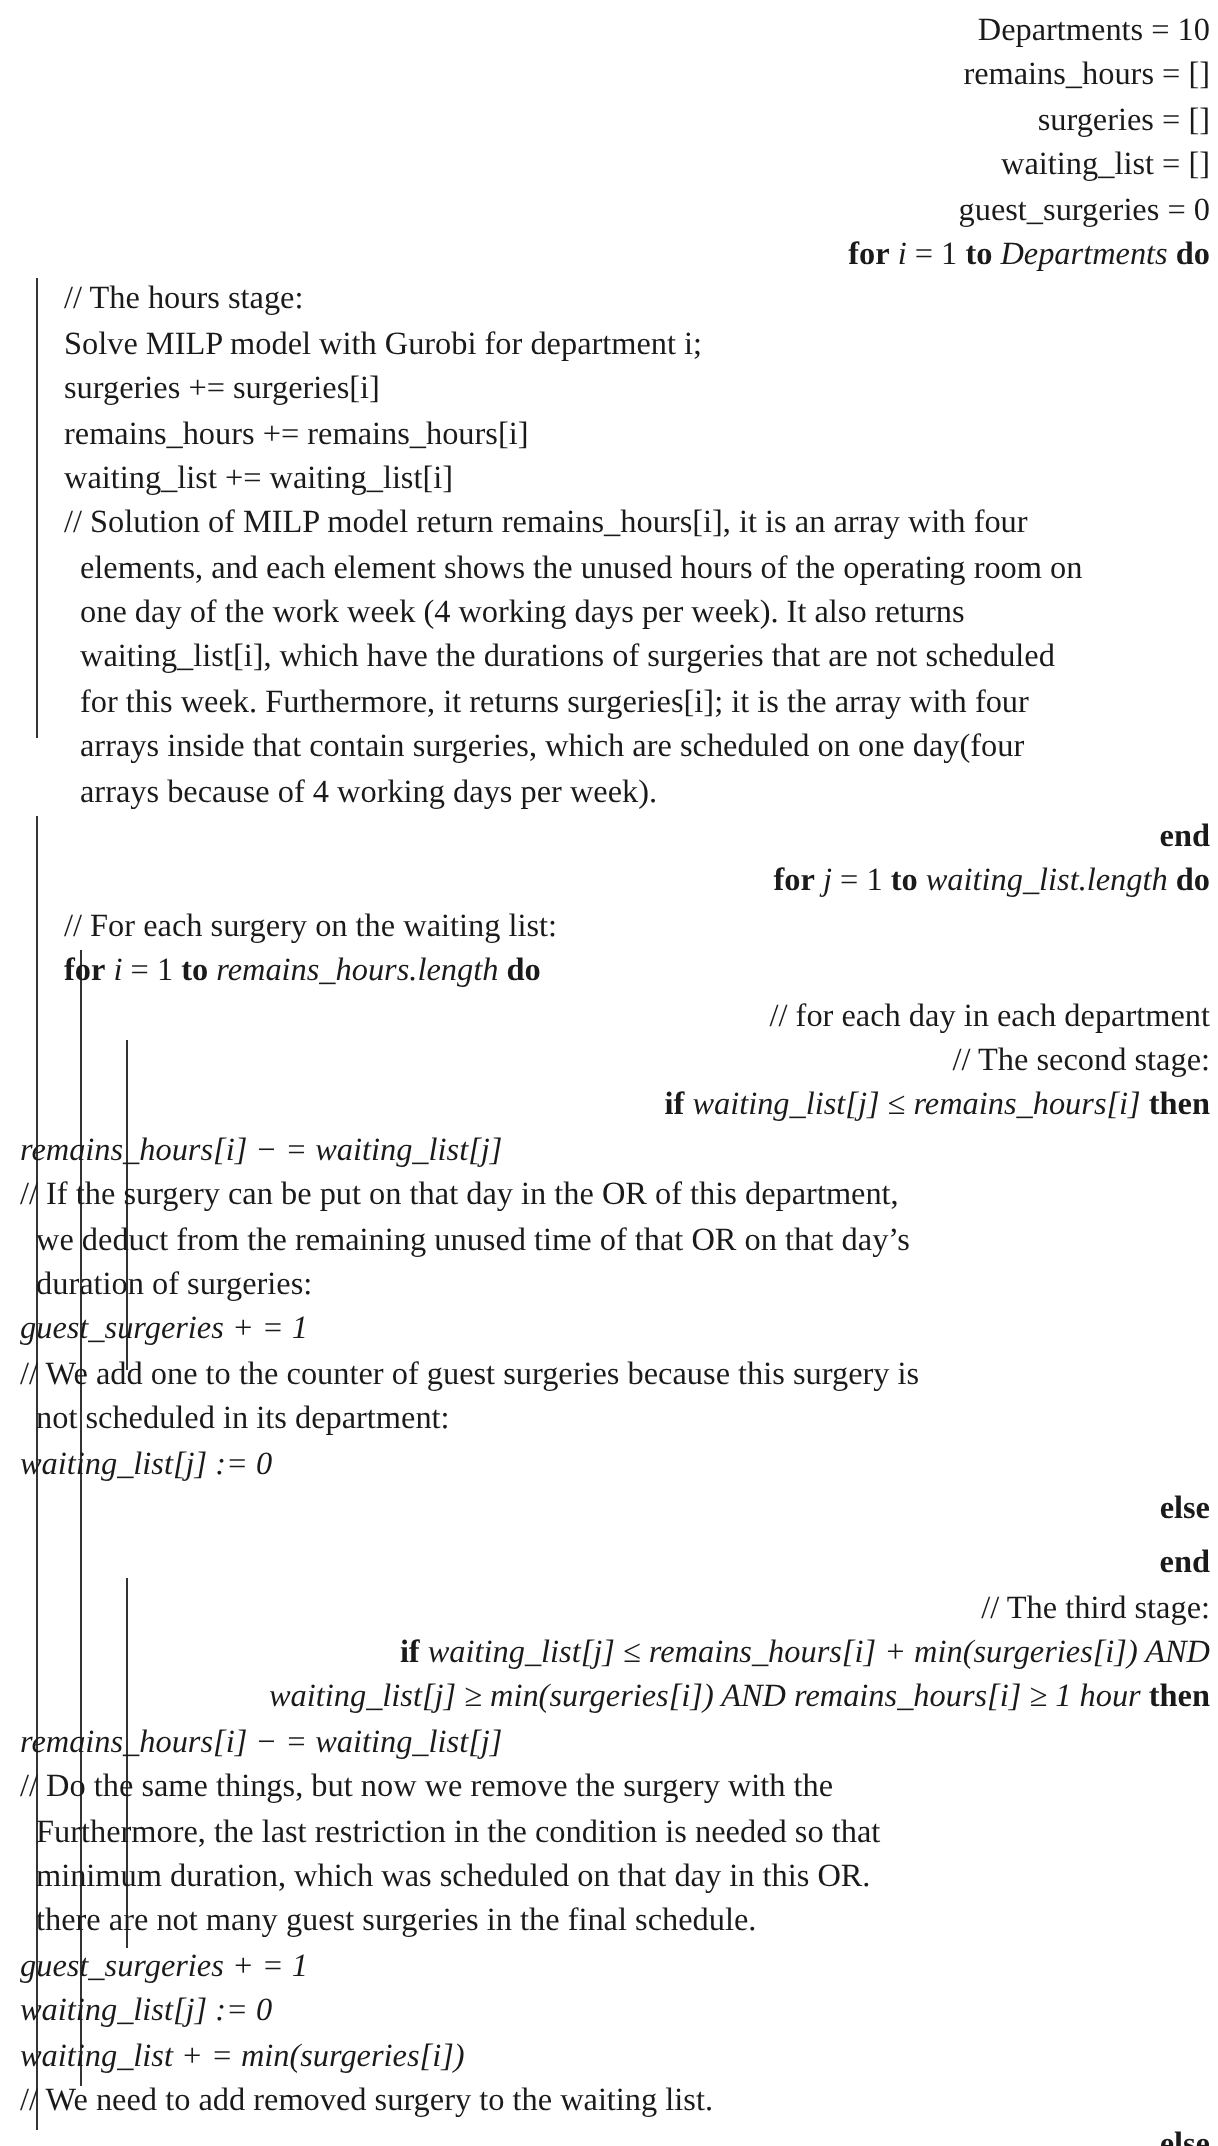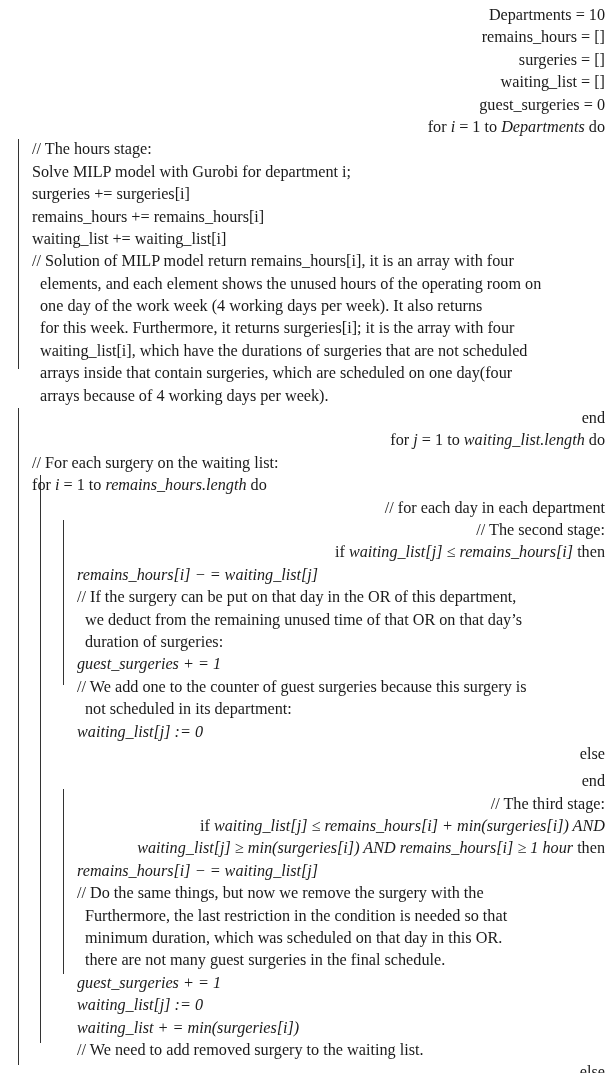--- a/index.html
+++ b/index.html
@@ -6,23 +6,23 @@
   body {
     width:609px; height:1073px; overflow:hidden; position:relative;
     font-family: "Liberation Serif", "DejaVu Serif", serif;
     font-size:16.2px; color:#1a1a1a;
   }
   #algo { position:absolute; left:10px; top:4px; width:595px; }
   .line { position:relative; height:22.4px; line-height:22.4px; white-space:nowrap; }
   .ind0 { margin-left:0;text-align:right; }
   .ind1 { margin-left:22px; }
   .ind2 { margin-left:45px;text-align:right; }
-  .ind3 { margin-left:67px; }
+  .ind3 { }
   .hang { padding-left:8px; }
-  .kw { font-weight:normal; }
+  .kw { font-weight:bold; }
   .it { font-style:italic; }
   .bar { position:absolute; width:1.2px; background:#333; }
   .gap { height:5px; }
 </style>
 </head>
 <body>
 
 <div id="algo">
 
   <div class="bar" style="left:8px; top:135px; height:230px;"></div>
@@ -44,22 +44,22 @@
     <span class="kw">do</span>
   </div>
   <div class="line ind1">// The hours stage:</div>
   <div class="line ind1">Solve MILP model with Gurobi for department i;</div>
   <div class="line ind1">surgeries += surgeries[i]</div>
   <div class="line ind1">remains_hours += remains_hours[i]</div>
   <div class="line ind1">waiting_list += waiting_list[i]</div>
   <div class="line ind1">// Solution of MILP model return remains_hours[i], it is an array with four</div>
   <div class="line ind1 hang">elements, and each element shows the unused hours of the operating room on</div>
   <div class="line ind1 hang">one day of the work week (4 working days per week). It also returns</div>
+  <div class="line ind1 hang">waiting_list[i], which have the durations of surgeries that are not scheduled</div>
   <div class="line ind1 hang">for this week. Furthermore, it returns surgeries[i]; it is the array with four</div>
-  <div class="line ind1 hang">waiting_list[i], which have the durations of surgeries that are not scheduled</div>
   <div class="line ind1 hang">arrays inside that contain surgeries, which are scheduled on one day(four</div>
   <div class="line ind1 hang">arrays because of 4 working days per week).</div>
   <div class="line ind0 kw">end</div>
 
   <div class="line ind0">
     <span class="kw">for</span>
     <span class="it">j</span><span> = 1 </span><span class="kw">to</span>
     <span class="it">waiting_list.length</span>
     <span class="kw">do</span>
   </div>

